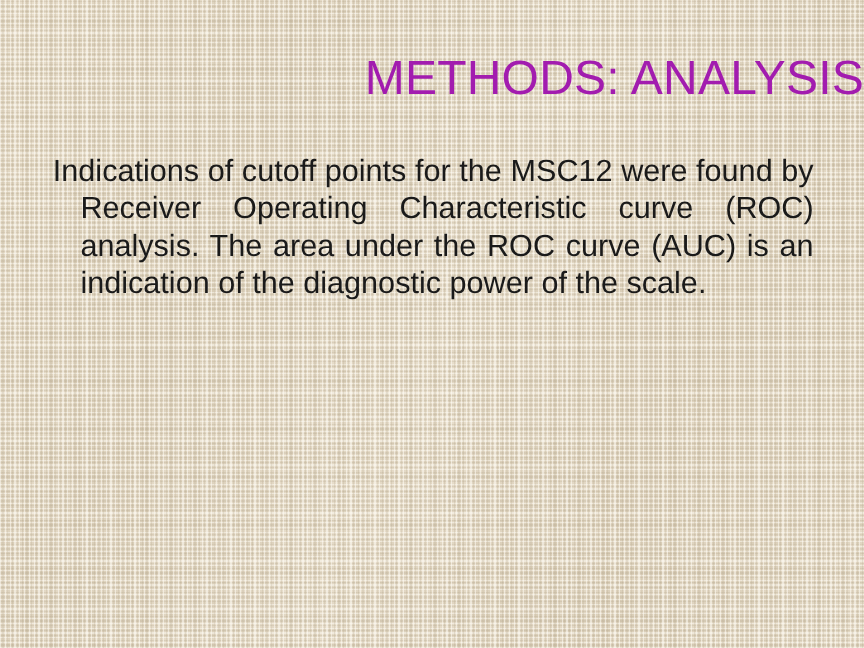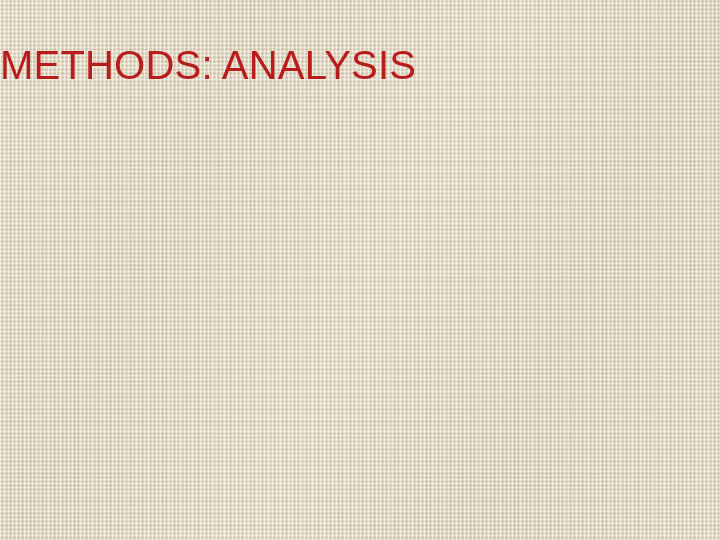--- a/index.html
+++ b/index.html
@@ -78,26 +78,26 @@
     position: absolute;
     inset: 0;
     color: #1a1a1a;
   }
 
   #slide-title {
     position: absolute;
     top: 42px;
     left: 0;
     width: 720px;
-    text-align: left;
+    text-align: right;
     font-size: 40px;
     line-height: 46px;
     font-weight: 400;
     letter-spacing: 0.2px;
-    color: #b91c1c;
+    color: #a21caf;
     white-space: nowrap;
   }
 
   #body-block {
     position: absolute;
     top: 128px;
     left: 44px;
     width: 634px;
   }
 
@@ -122,20 +122,21 @@
 <div id="slide">
 
   <div id="slide-texture"></div>
 
   <div id="content">
 
     <div id="slide-title">METHODS: ANALYSIS</div>
 
     <div id="body-block">
 
+      <p class="para">Indications of cutoff points for the MSC12 were found by Receiver Operating Characteristic  curve (ROC) analysis.  The area under the ROC curve (AUC) is an indication of the diagnostic power of the scale.</p>
 
       <div class="para-gap"></div>
 
 
     </div>
 
   </div>
 </div>
 
 </body></html>

